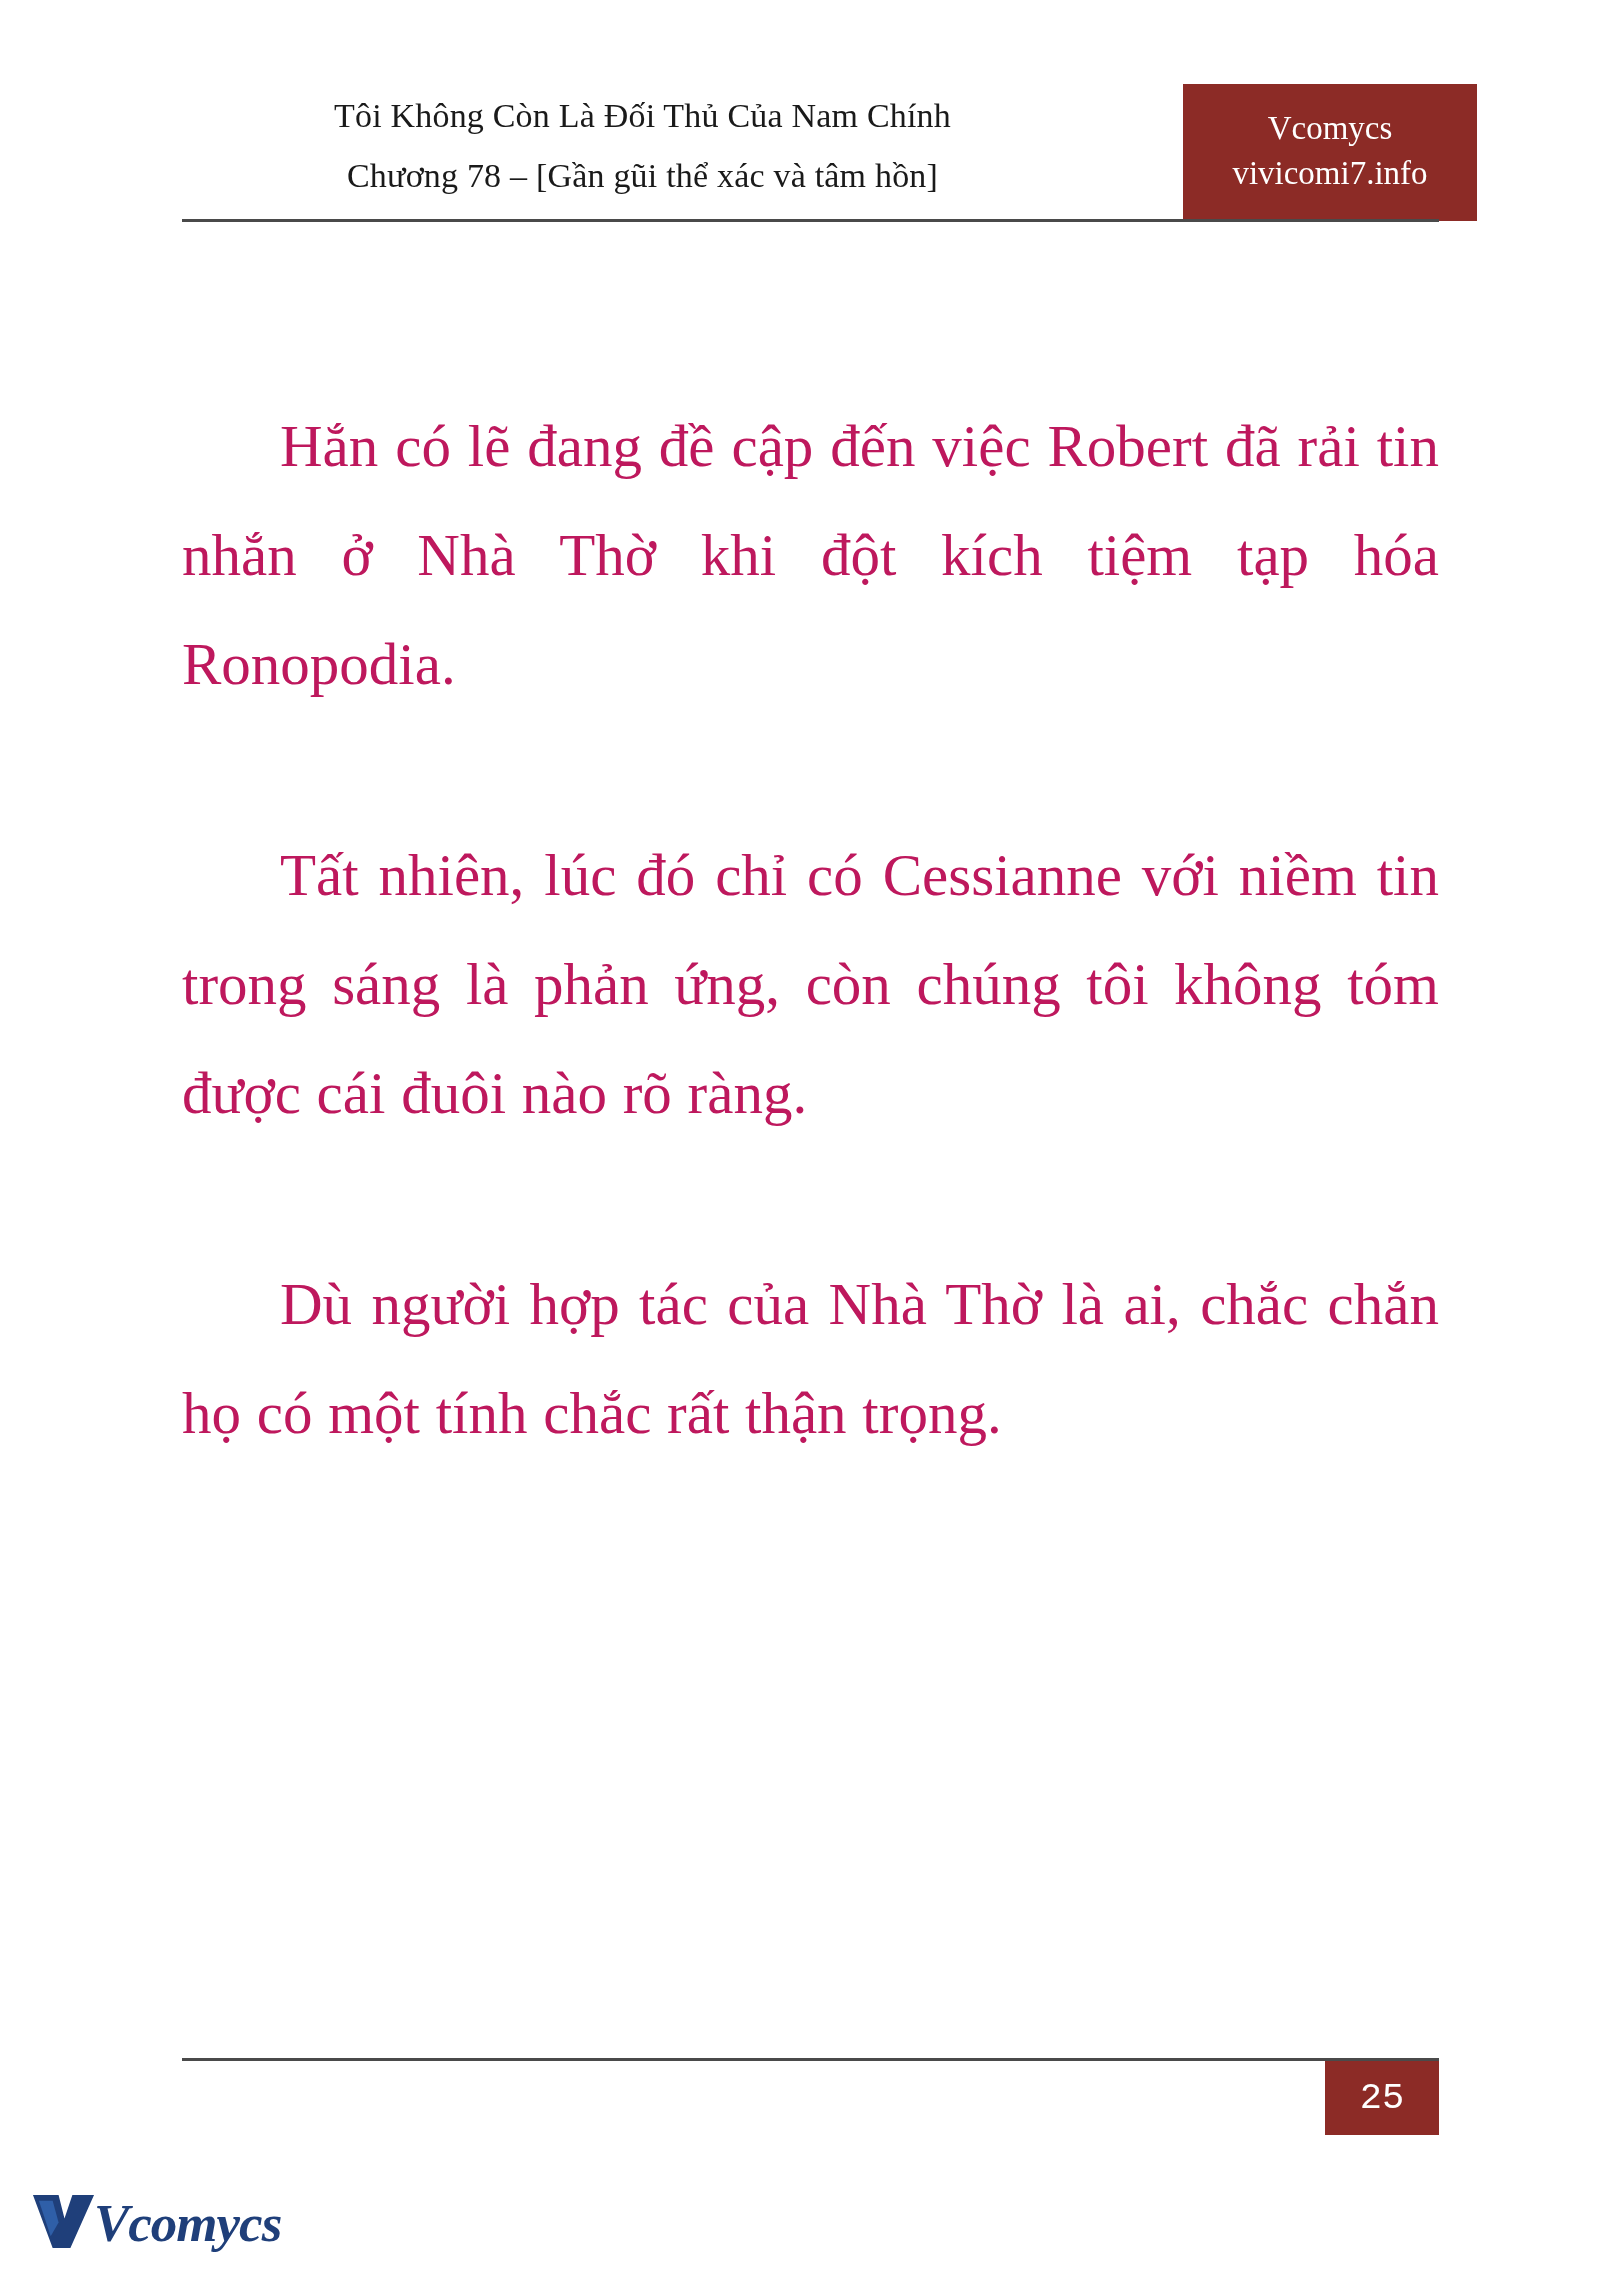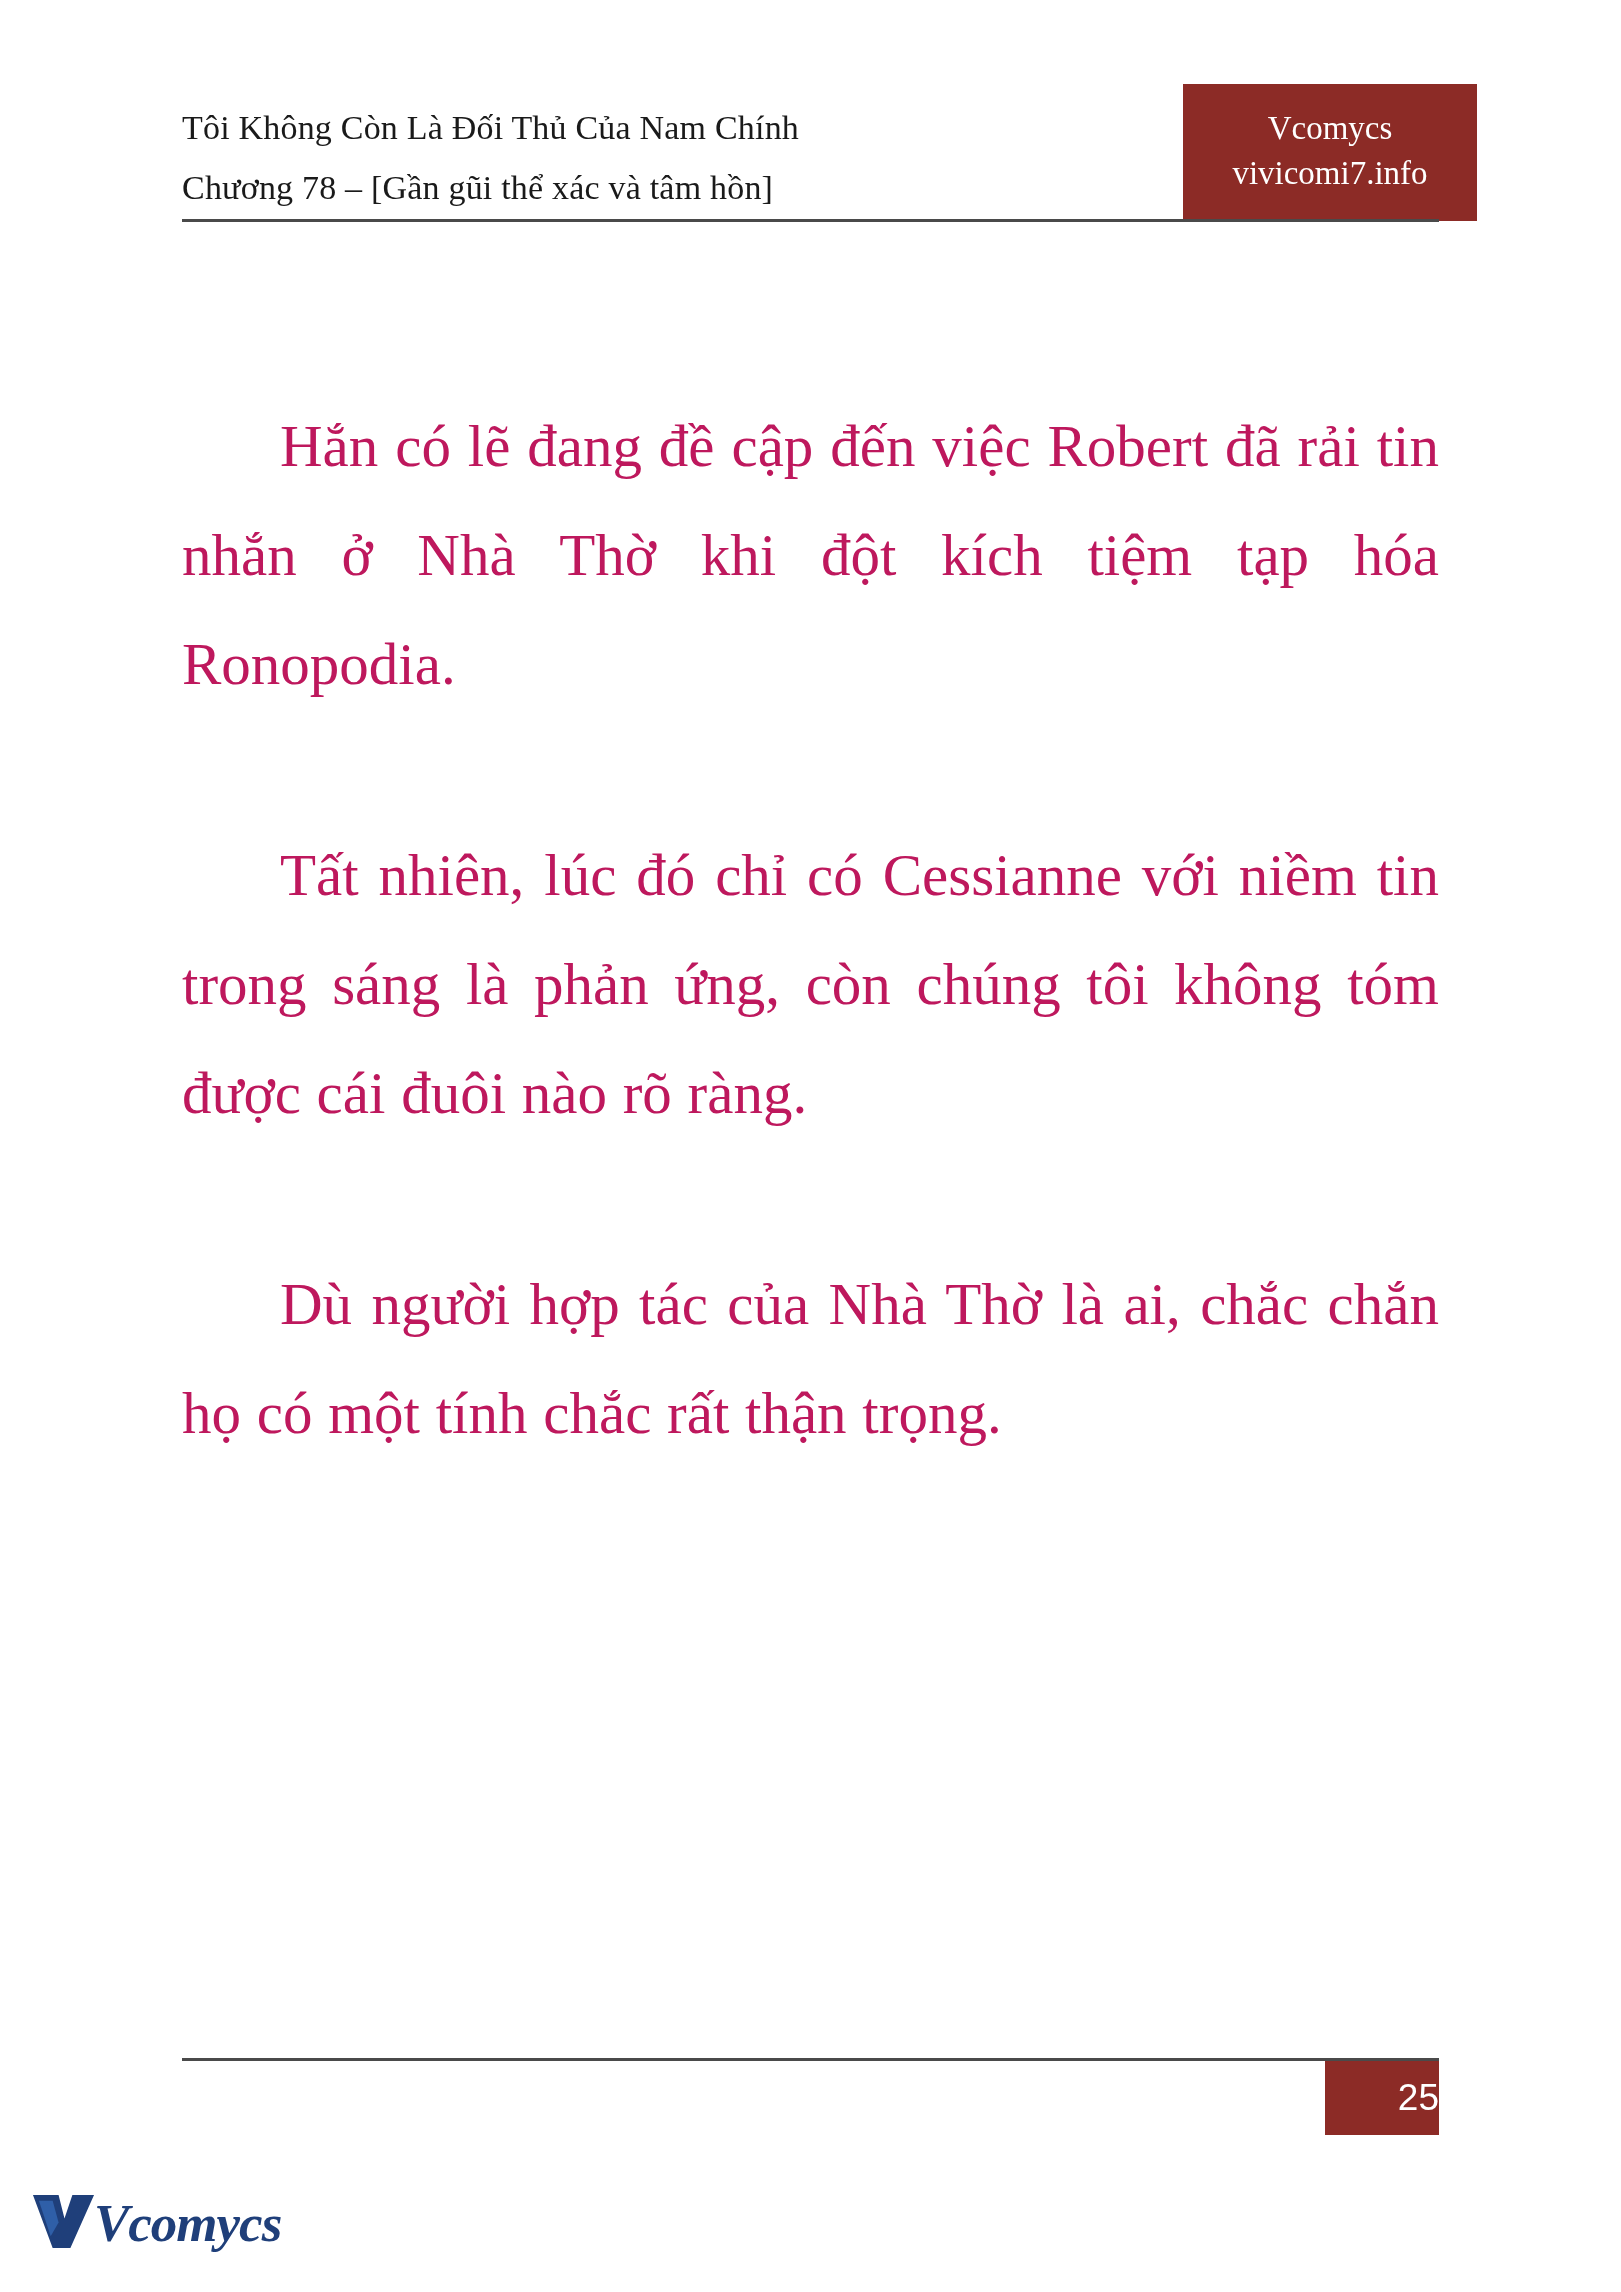--- a/index.html
+++ b/index.html
@@ -31,22 +31,23 @@
     height: 125px;
   }
   .header-inner {
     position: relative;
     width: 100%;
     height: 100%;
   }
   .header-text {
     position: absolute;
     left: 0;
-    top: 12px;
+    top: 0;
     width: 921px;
+    text-align: center;
     font-family: "Liberation Serif", serif;
     font-size: 34px;
     line-height: 60px;
     color: #1a1a1a;
     letter-spacing: 0.2px;
   }
   .header-line1 { display: block; }
   .header-line2 { display: block; }
   .header-rule {
     position: absolute;
@@ -135,24 +136,24 @@
     padding: 0 5.9px;
   }
   .page-num {
     position: absolute;
     right: 0;
     top: 2.9px;
     width: 114px;
     height: 74px;
     background: #8c2b26;
     color: #ffffff;
-    font-family: Liberation Sans, sans-serif;
+    font-family: Liberation Mono, monospace;
     font-size: 37px;
     line-height: 74px;
-    text-align: right;
+    text-align: center;
   }
 
   
   .watermark {
     position: absolute;
     left: 29px;
     bottom: 23.5px;
     width: 225px;
     height: 84px;
   }

